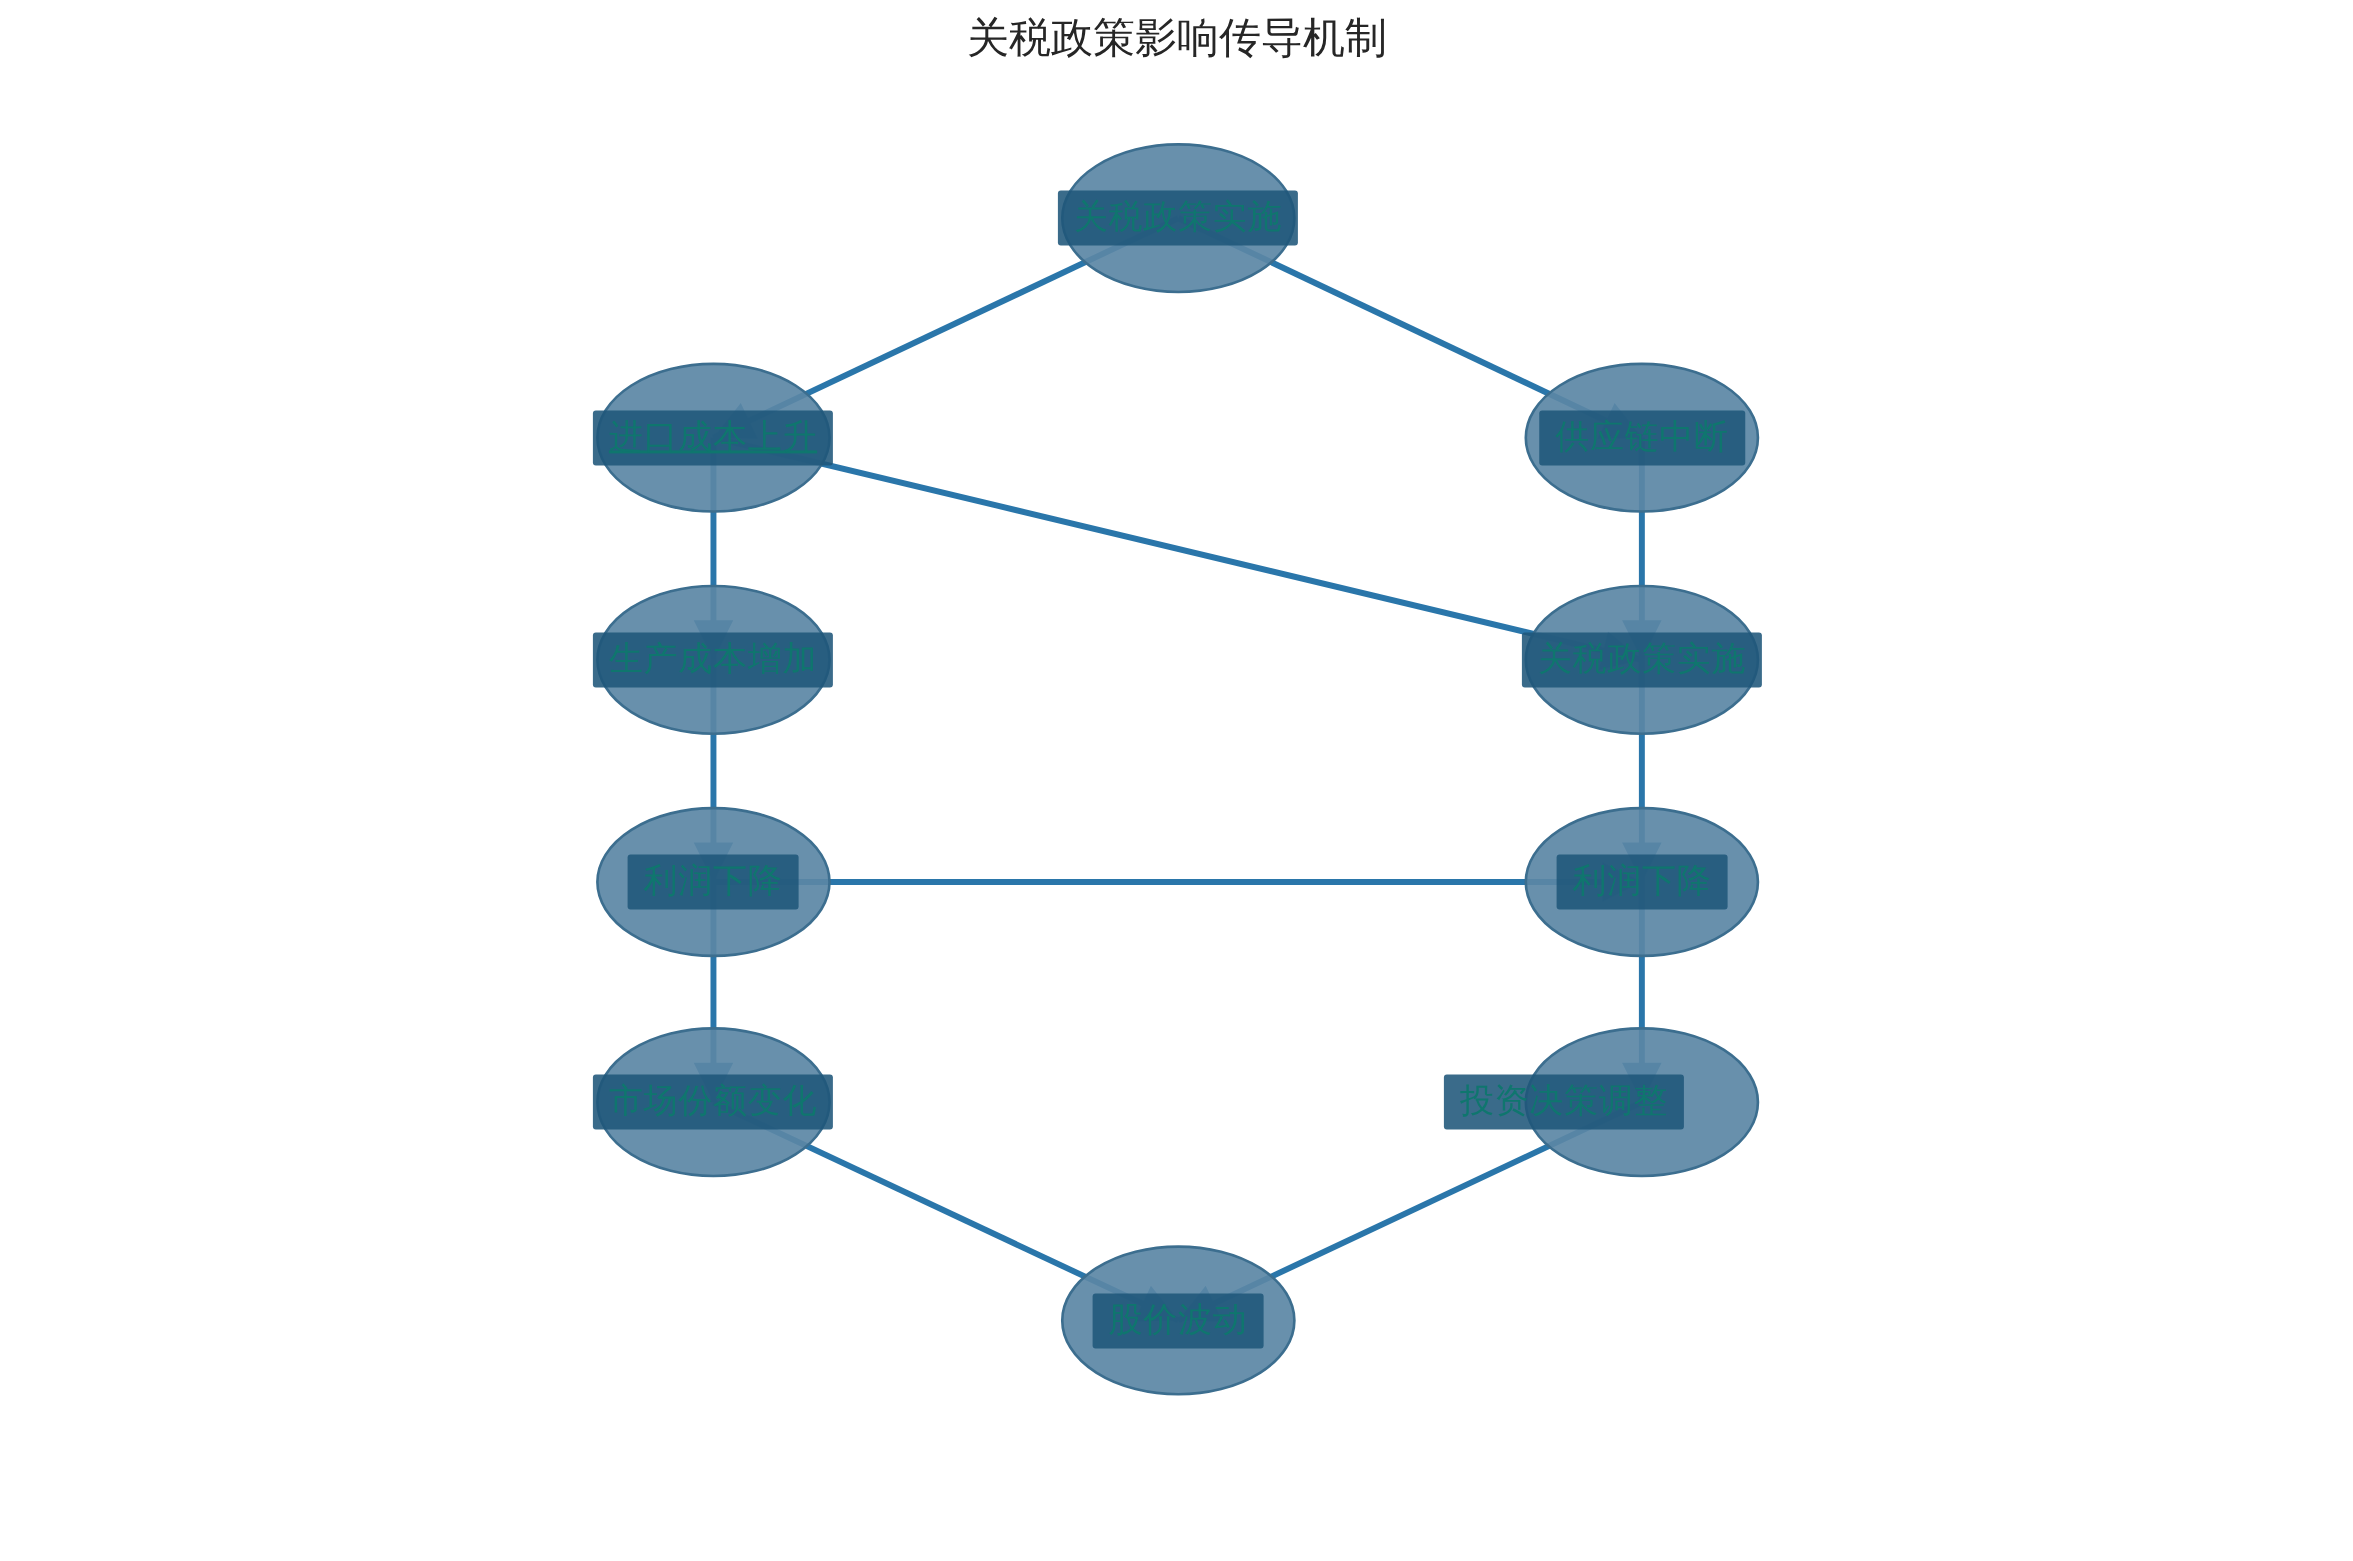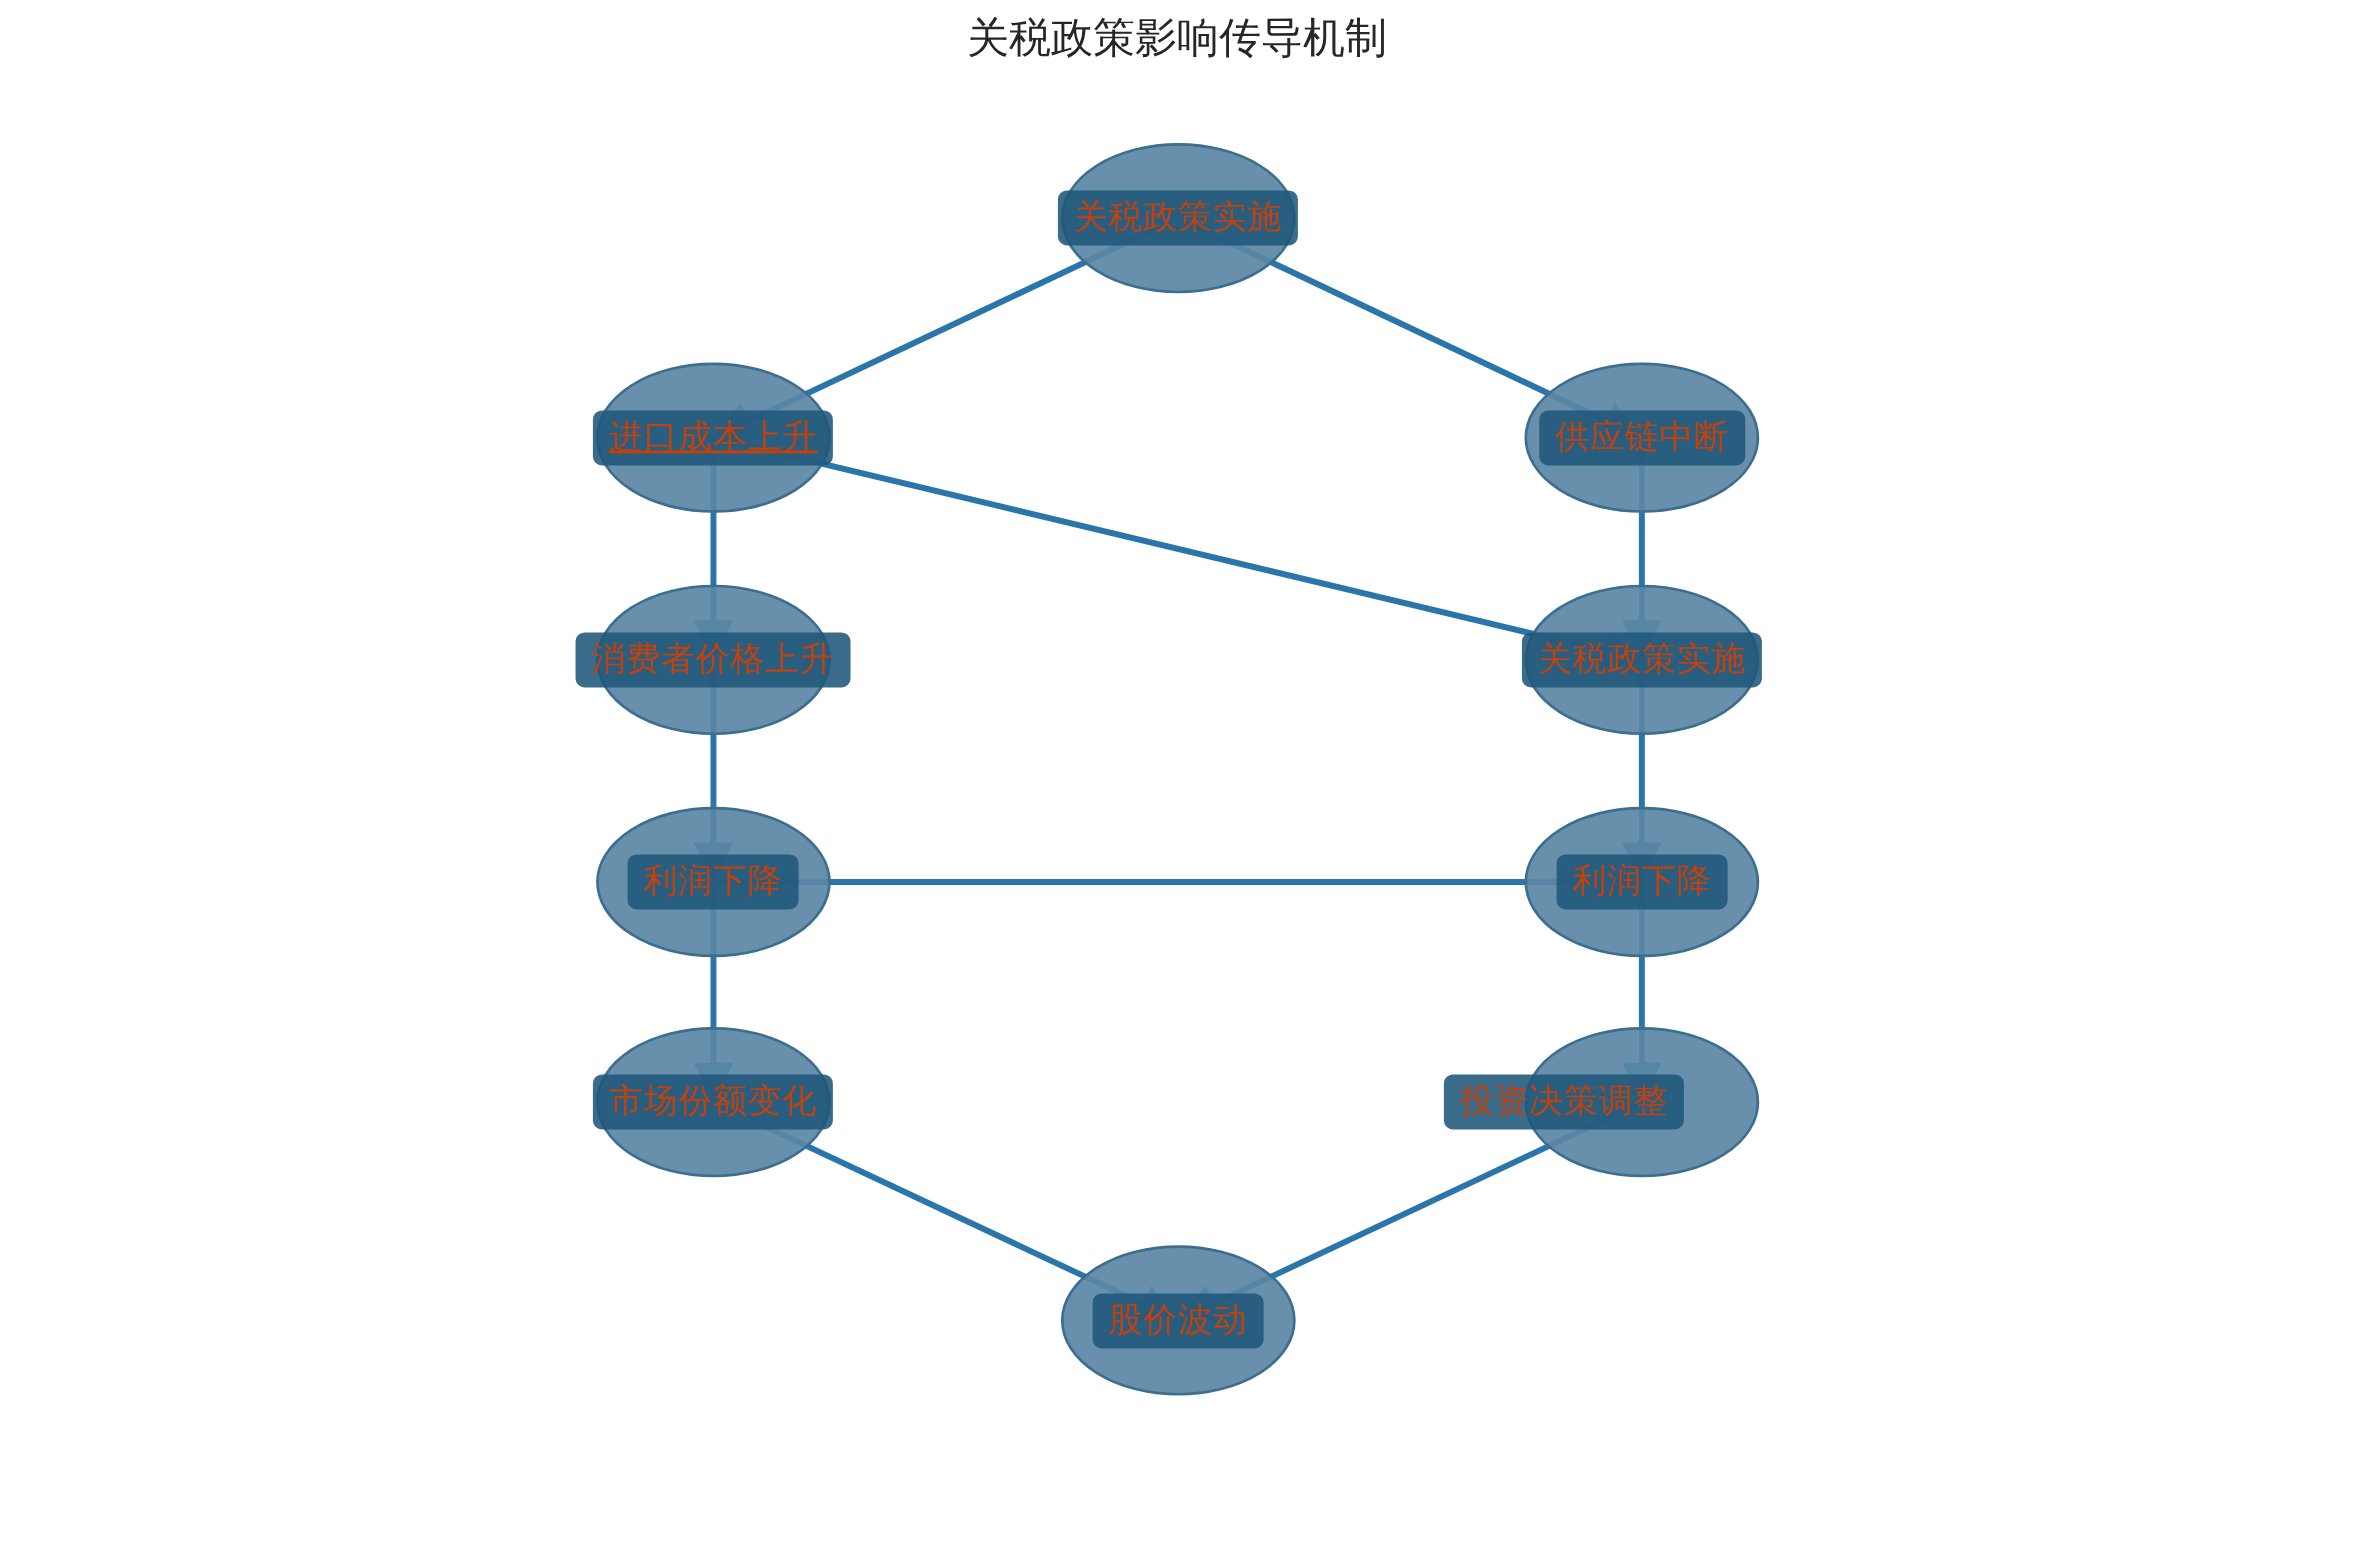--- a/index.html
+++ b/index.html
@@ -38,23 +38,23 @@
     position: absolute;
     top: 0;
     left: 0;
     width: 2354px;
     height: 1561px;
   }
   .node-label-box {
     position: absolute;
     transform: translate(-50%, -50%);
     background: rgba(31, 86, 122, 0.88);
-    border-radius: 9px;
+    border-radius: 3px;
     padding: 9.2px 16px 12px 16px;
-    color: #c2410c;
+    color: #0f766e;
     font-size: 34px;
     line-height: 1.0;
     white-space: nowrap;
     font-family: "DejaVu Sans", "Liberation Sans", sans-serif;
     letter-spacing: 0.7px;
     box-sizing: border-box;
     pointer-events: auto;
   }
 </style>
 </head>
@@ -126,21 +126,21 @@
         <ellipse cx="1082" cy="1672" rx="176" ry="112" fill="#5b87a5" fill-opacity="0.92" stroke="#3c6e8f" stroke-width="4"></ellipse>
         <ellipse cx="2490" cy="1672" rx="176" ry="112" fill="#5b87a5" fill-opacity="0.92" stroke="#3c6e8f" stroke-width="4"></ellipse>
         <ellipse cx="1787" cy="2003" rx="176" ry="112" fill="#5b87a5" fill-opacity="0.92" stroke="#3c6e8f" stroke-width="4"></ellipse>
       </g>
   </svg>
 
   <div id="labels-layer">
       <div class="node-label-box" style="left: 1178px; top: 218px;">关税政策实施</div>
       <div class="node-label-box" style="left: 713px; top: 438px; text-decoration: underline;">进口成本上升</div>
       <div class="node-label-box" style="left: 1642px; top: 438px;">供应链中断</div>
-      <div class="node-label-box" style="left: 713px; top: 660px;">消费者价格上升</div>
+      <div class="node-label-box" style="left: 713px; top: 660px;">生产成本增加</div>
       <div class="node-label-box" style="left: 1642px; top: 660px;">关税政策实施</div>
       <div class="node-label-box" style="left: 713px; top: 882px;">利润下降</div>
       <div class="node-label-box" style="left: 1642px; top: 882px;">利润下降</div>
       <div class="node-label-box" style="left: 713px; top: 1102px;">市场份额变化</div>
       <div class="node-label-box" style="left: 1564px; top: 1102px;">投资决策调整</div>
       <div class="node-label-box" style="left: 1178px; top: 1321px;">股价波动</div>
     </div>
 
 </div>
 

